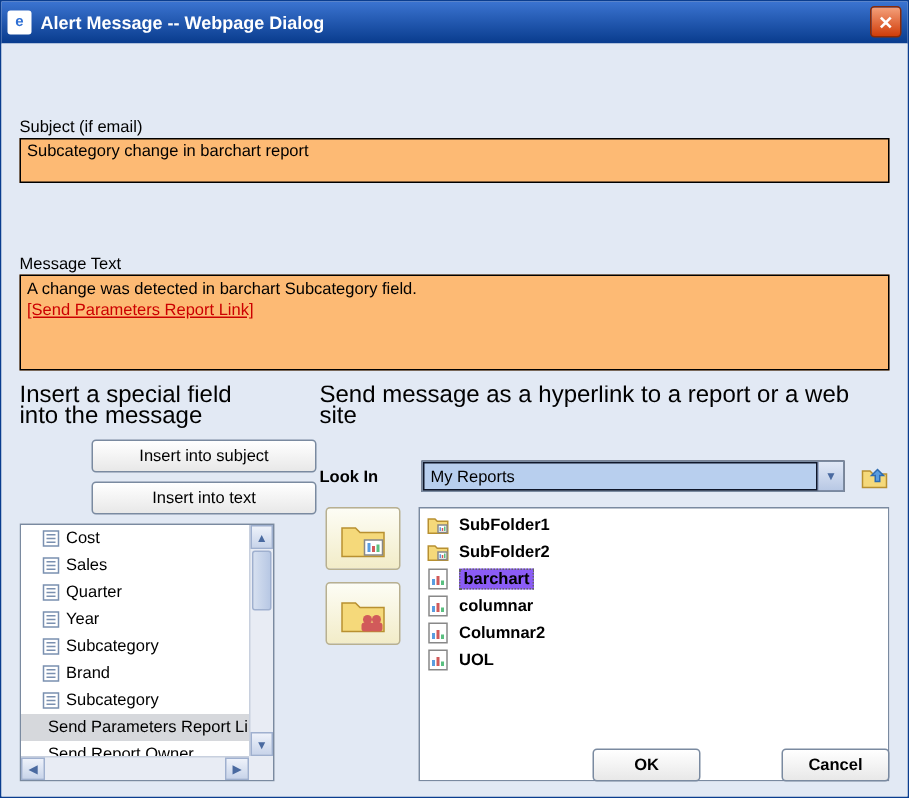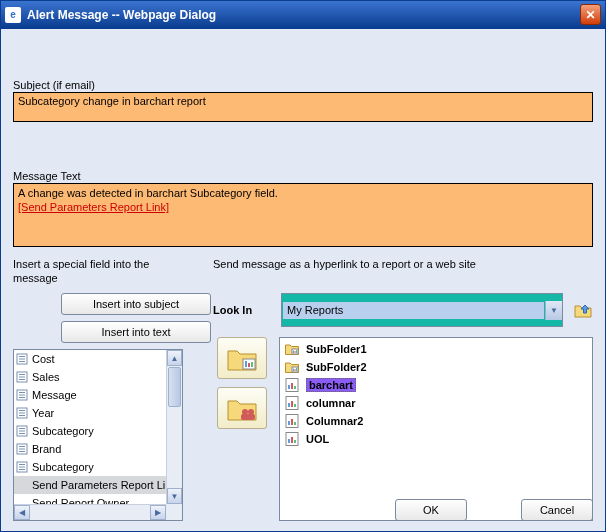--- a/index.html
+++ b/index.html
@@ -10,52 +10,52 @@
 .titlebar .close { margin-left: auto; width: 21px; height: 21px; background: linear-gradient(to bottom, #f4a07a, #d13d0a); border: 1px solid #8a2a06; border-radius: 3px; color: #fff; font-weight: bold; display: flex; align-items: center; justify-content: center; cursor: pointer; font-size: 12px; }
 .content { flex: 1; padding: 10px 12px; background: #e2e9f4; display: flex; flex-direction: column; position: relative; }
 .label { font-weight: normal; color: #000; font-size: 11px; margin-bottom: 1px; margin-top: 40px; }
 .field { width: 100%; background: #fdba74; border: 1px solid #000; padding: 2px 4px; font-family: inherit; font-size: 11px; resize: none; overflow: hidden; }
 .subject-box { height: 30px; margin-bottom: 8px; }
 .msg-box { height: 64px; margin-bottom: 10px; line-height: 14px; }
 .msg-box .link { color: #c00; text-decoration: underline; cursor: pointer; }
 .cols { display: flex; flex: 1; gap: 30px; overflow: hidden; }
 .leftcol { width: 170px; display: flex; flex-direction: column; }
 .rightcol { flex: 1; display: flex; flex-direction: column; }
-.hint { color: #000; font-size: 11px; margin-bottom: 8px; line-height: 14px; }
+.hint { color: #000; font-size: 16px; margin-bottom: 8px; line-height: 14px; }
 .btn-classic { height: 22px; background: linear-gradient(to bottom, #fff, #e8e8e8); border: 1px solid #7a8aa0; border-radius: 3px; font-family: inherit; font-size: 11px; cursor: pointer; padding: 0 10px; margin-left: 48px; }
 .btn-full { width: 150px; margin-bottom: 6px; }
 .listbox { flex: 1; background: #fff; border: 1px solid #7a8aa0; position: relative; overflow: hidden; }
 .listbox-inner { position: absolute; top: 0; left: 0; right: 16px; bottom: 16px; overflow: hidden; }
-.list-item { display: flex; align-items: center; height: 18px; padding-left: 2px; gap: 4px; cursor: pointer; white-space: nowrap; }
+.list-item { display: flex; align-items: center; height: 18px; padding-left: 14px; gap: 4px; cursor: pointer; white-space: nowrap; }
 .list-item.selected { background: #d6d8dc; }
 .list-item.indent { padding-left: 18px; }
 .field-icon { width: 12px; height: 12px; flex-shrink: 0; }
 .field-icon svg { width: 12px; height: 12px; display: block; }
 .scroll-v { position: absolute; top: 0; right: 0; bottom: 16px; width: 16px; background: #e8ecf4; border-left: 1px solid #c8d0de; }
 .scroll-v .arrow { height: 16px; background: linear-gradient(to bottom, #eef2fa, #c8d4ea); border: 1px solid #9fb0cf; display: flex; align-items: center; justify-content: center; font-size: 8px; color: #4a6aa0; cursor: pointer; }
 .scroll-v .thumb { position: absolute; top: 17px; left: 1px; right: 1px; height: 40px; background: linear-gradient(to right, #d6e0f0, #b8c8e4); border: 1px solid #9fb0cf; border-radius: 2px; cursor: pointer; }
 .scroll-h { position: absolute; left: 0; right: 16px; bottom: 0; height: 16px; background: #e8ecf4; border-top: 1px solid #c8d0de; display: flex; }
 .scroll-h .arrow { width: 16px; background: linear-gradient(to bottom, #eef2fa, #c8d4ea); border: 1px solid #9fb0cf; display: flex; align-items: center; justify-content: center; font-size: 8px; color: #4a6aa0; cursor: pointer; }
 .scroll-h .track { flex: 1; }
 .corner { position: absolute; right: 0; bottom: 0; width: 16px; height: 16px; background: #e8ecf4; }
 .lookin-row { display: flex; align-items: center; gap: 10px; margin-bottom: 6px; }
 .lookin-label { font-weight: bold; width: 58px; }
-.dropdown { flex: 1; height: 34px; display: flex; align-items: center; background: #14b8a6; border: 1px solid #7a8aa0; cursor: pointer; position: relative; justify-content: center; }
+.dropdown { flex: 1; height: 21px; display: flex; align-items: center; background: #0f172a; border: 1px solid #7a8aa0; cursor: pointer; position: relative; justify-content: center; }
 .dropdown .dd-sel { flex: 1; background: #b8cfee; margin: 1px; padding: 1px 4px; height: 17px; display: flex; align-items: center; }
 .dropdown .dd-btn { width: 17px; height: 19px; background: linear-gradient(to bottom, #e0e8f6, #b8c8e4); border-left: 1px solid #9fb0cf; display: flex; align-items: center; justify-content: center; font-size: 8px; color: #4a6aa0; }
 .upfolder-icon { width: 20px; height: 20px; cursor: pointer; }
 .browser-row { display: flex; gap: 8px; flex: 1; overflow: hidden; margin-top: 4px; font-weight: bold; }
 .folder-btns { width: 58px; display: flex; flex-direction: column; gap: 8px; align-items: center; }
 .folder-btn { width: 50px; height: 42px; background: linear-gradient(to bottom, #fdfdf5, #f2ecc8); border: 1px solid #b8b090; border-radius: 3px; display: flex; align-items: center; justify-content: center; cursor: pointer; }
 .filelist { flex: 1; background: #fff; border: 1px solid #7a8aa0; padding: 2px 0; overflow: hidden; }
 .file-item { display: flex; align-items: center; height: 18px; padding: 0 4px; gap: 6px; cursor: pointer; }
 .file-item.selected .fname { background: #8b5cf6; border: 1px dotted #666; padding: 0 2px; }
 .file-item .ficon { width: 16px; height: 16px; flex-shrink: 0; }
 .footer { position: absolute; right: 12px; bottom: 10px; display: flex; gap: 6px; }
-.footer .btn-classic { width: 72px; }
+.footer .btn-classic { width: 72px; font-weight: bold; }
 svg { display: block; }
 </style>
 </head>
 <body>
 
 <div class="window">
   <div class="titlebar">
     <span class="icon">e</span>
     <span>Alert Message -- Webpage Dialog</span>
     <div class="close">✕</div>
@@ -102,21 +102,21 @@
               </div>
               <div class="list-item">
                 <span class="field-icon">
                   <svg viewBox="0 0 12 12">
                     <rect x="1" y="1" width="10" height="10" fill="#fff" stroke="#7a90b0"></rect>
                     <line x1="3" y1="3.5" x2="9" y2="3.5" stroke="#7a90b0"></line>
                     <line x1="3" y1="6" x2="9" y2="6" stroke="#7a90b0"></line>
                     <line x1="3" y1="8.5" x2="9" y2="8.5" stroke="#7a90b0"></line>
                   </svg>
                 </span>
-                <span>Message</span>
+                <span>Quarter</span>
               </div>
               <div class="list-item">
                 <span class="field-icon">
                   <svg viewBox="0 0 12 12">
                     <rect x="1" y="1" width="10" height="10" fill="#fff" stroke="#7a90b0"></rect>
                     <line x1="3" y1="3.5" x2="9" y2="3.5" stroke="#7a90b0"></line>
                     <line x1="3" y1="6" x2="9" y2="6" stroke="#7a90b0"></line>
                     <line x1="3" y1="8.5" x2="9" y2="8.5" stroke="#7a90b0"></line>
                   </svg>
                 </span>

